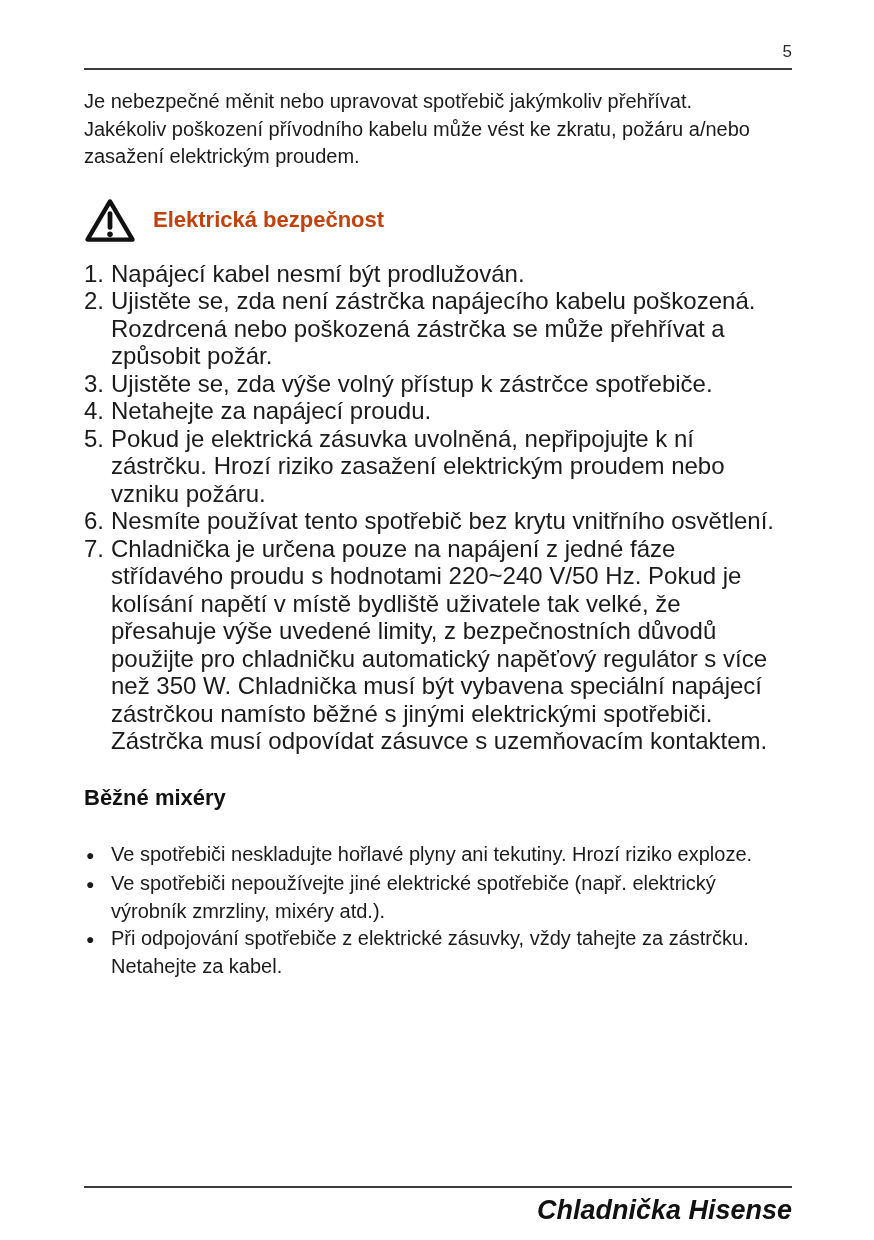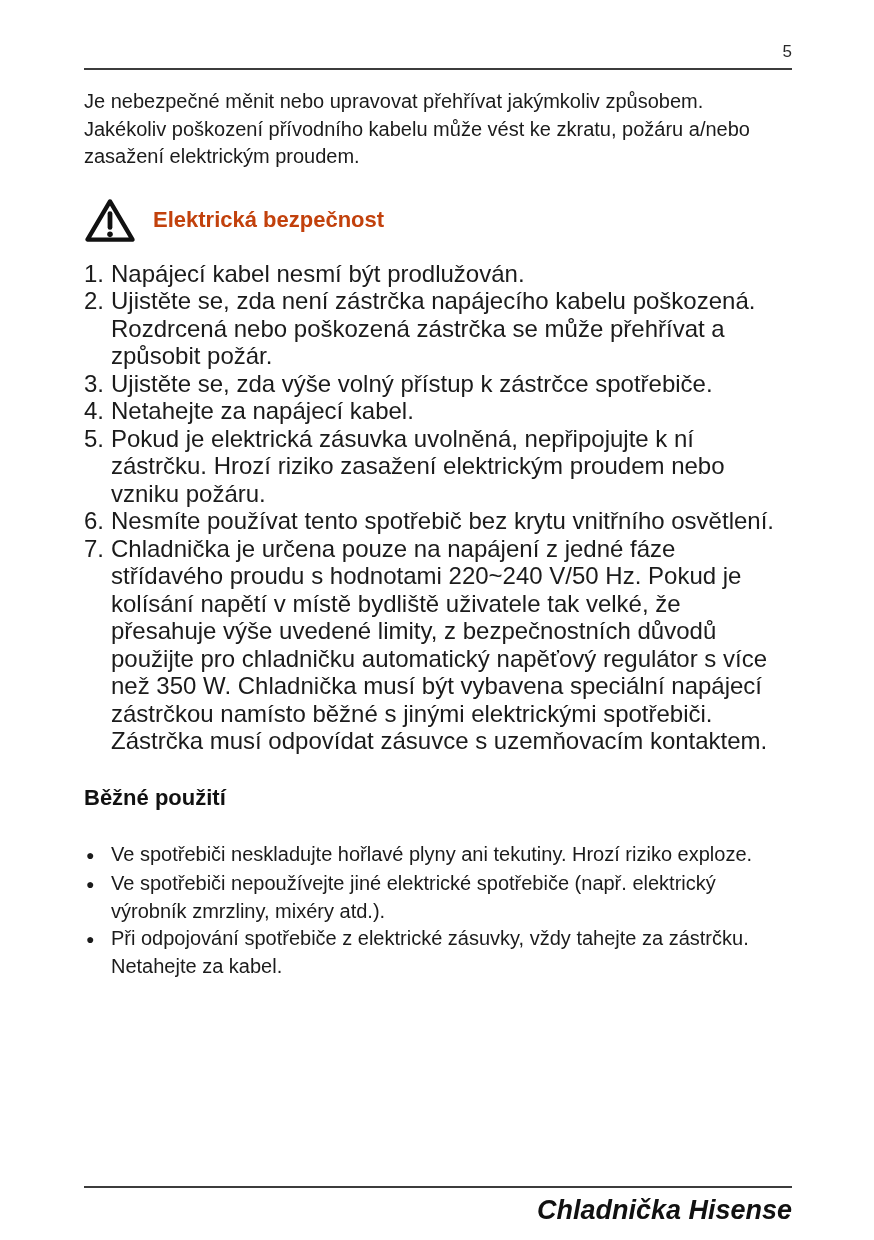--- a/index.html
+++ b/index.html
@@ -75,21 +75,21 @@
 <body>
 
 <div class="page">
 
   <header class="margin">
     <div class="page-number">5</div>
     <hr class="rule">
   </header>
 
   <div class="margin body-text">
-    <p>Je nebezpečné měnit nebo upravovat přehřívat jakýmkoliv způsobem.</p>
+    <p>Je nebezpečné měnit nebo upravovat spotřebič jakýmkoliv přehřívat.</p>
     <p>Jakékoliv poškození přívodního kabelu může vést ke zkratu, požáru a/nebo zasažení elektrickým proudem.</p>
   </div>
 
   <div class="margin warning-head">
     <span class="icon-wrap">
       <svg viewBox="0 0 60 54" width="52" height="47" aria-hidden="true">
         <path d="M30 5 L56 49 L4 49 Z" fill="none" stroke="#111" stroke-width="5" stroke-linejoin="round"></path>
         <line x1="30" y1="19" x2="30" y2="35" stroke="#111" stroke-width="5.5" stroke-linecap="round"></line>
         <circle cx="30" cy="43" r="3.2" fill="#111"></circle>
       </svg>
@@ -105,37 +105,37 @@
     <div class="n-item">
       <span class="marker"></span>
       <span>Ujistěte se, zda není zástrčka napájecího kabelu poškozená. Rozdrcená nebo poškozená zástrčka se může přehřívat a způsobit požár.</span>
     </div>
     <div class="n-item">
       <span class="marker"></span>
       <span>Ujistěte se, zda výše volný přístup k zástrčce spotřebiče.</span>
     </div>
     <div class="n-item">
       <span class="marker"></span>
-      <span>Netahejte za napájecí kabel.</span>
+      <span>Netahejte za napájecí proudu.</span>
     </div>
     <div class="n-item">
       <span class="marker"></span>
       <span>Pokud je elektrická zásuvka uvolněná, nepřipojujte k ní zástrčku. Hrozí riziko zasažení elektrickým proudem nebo vzniku požáru.</span>
     </div>
     <div class="n-item">
       <span class="marker"></span>
       <span>Nesmíte používat tento spotřebič bez krytu vnitřního osvětlení.</span>
     </div>
     <div class="n-item">
       <span class="marker"></span>
       <span>Chladnička je určena pouze na napájení z jedné fáze střídavého proudu s hodnotami 220~240 V/50 Hz. Pokud je kolísání napětí v místě bydliště uživatele tak velké, že přesahuje výše uvedené limity, z bezpečnostních důvodů použijte pro chladničku automatický napěťový regulátor s více než 350 W. Chladnička musí být vybavena speciální napájecí zástrčkou namísto běžné s jinými elektrickými spotřebiči. Zástrčka musí odpovídat zásuvce s uzemňovacím kontaktem.</span>
     </div>
   </div>
 
-  <h2 class="margin section-head">Běžné použití</h2>
+  <h2 class="margin section-head">Běžné mixéry</h2>
 
   <div class="margin bullets">
     <div class="b-item">
       <span class="marker"></span>
       <span>Ve spotřebiči neskladujte hořlavé plyny ani tekutiny. Hrozí riziko exploze.</span>
     </div>
     <div class="b-item">
       <span class="marker"></span>
       <span>Ve spotřebiči nepoužívejte jiné elektrické spotřebiče (např. elektrický výrobník zmrzliny, mixéry atd.).</span>
     </div>

